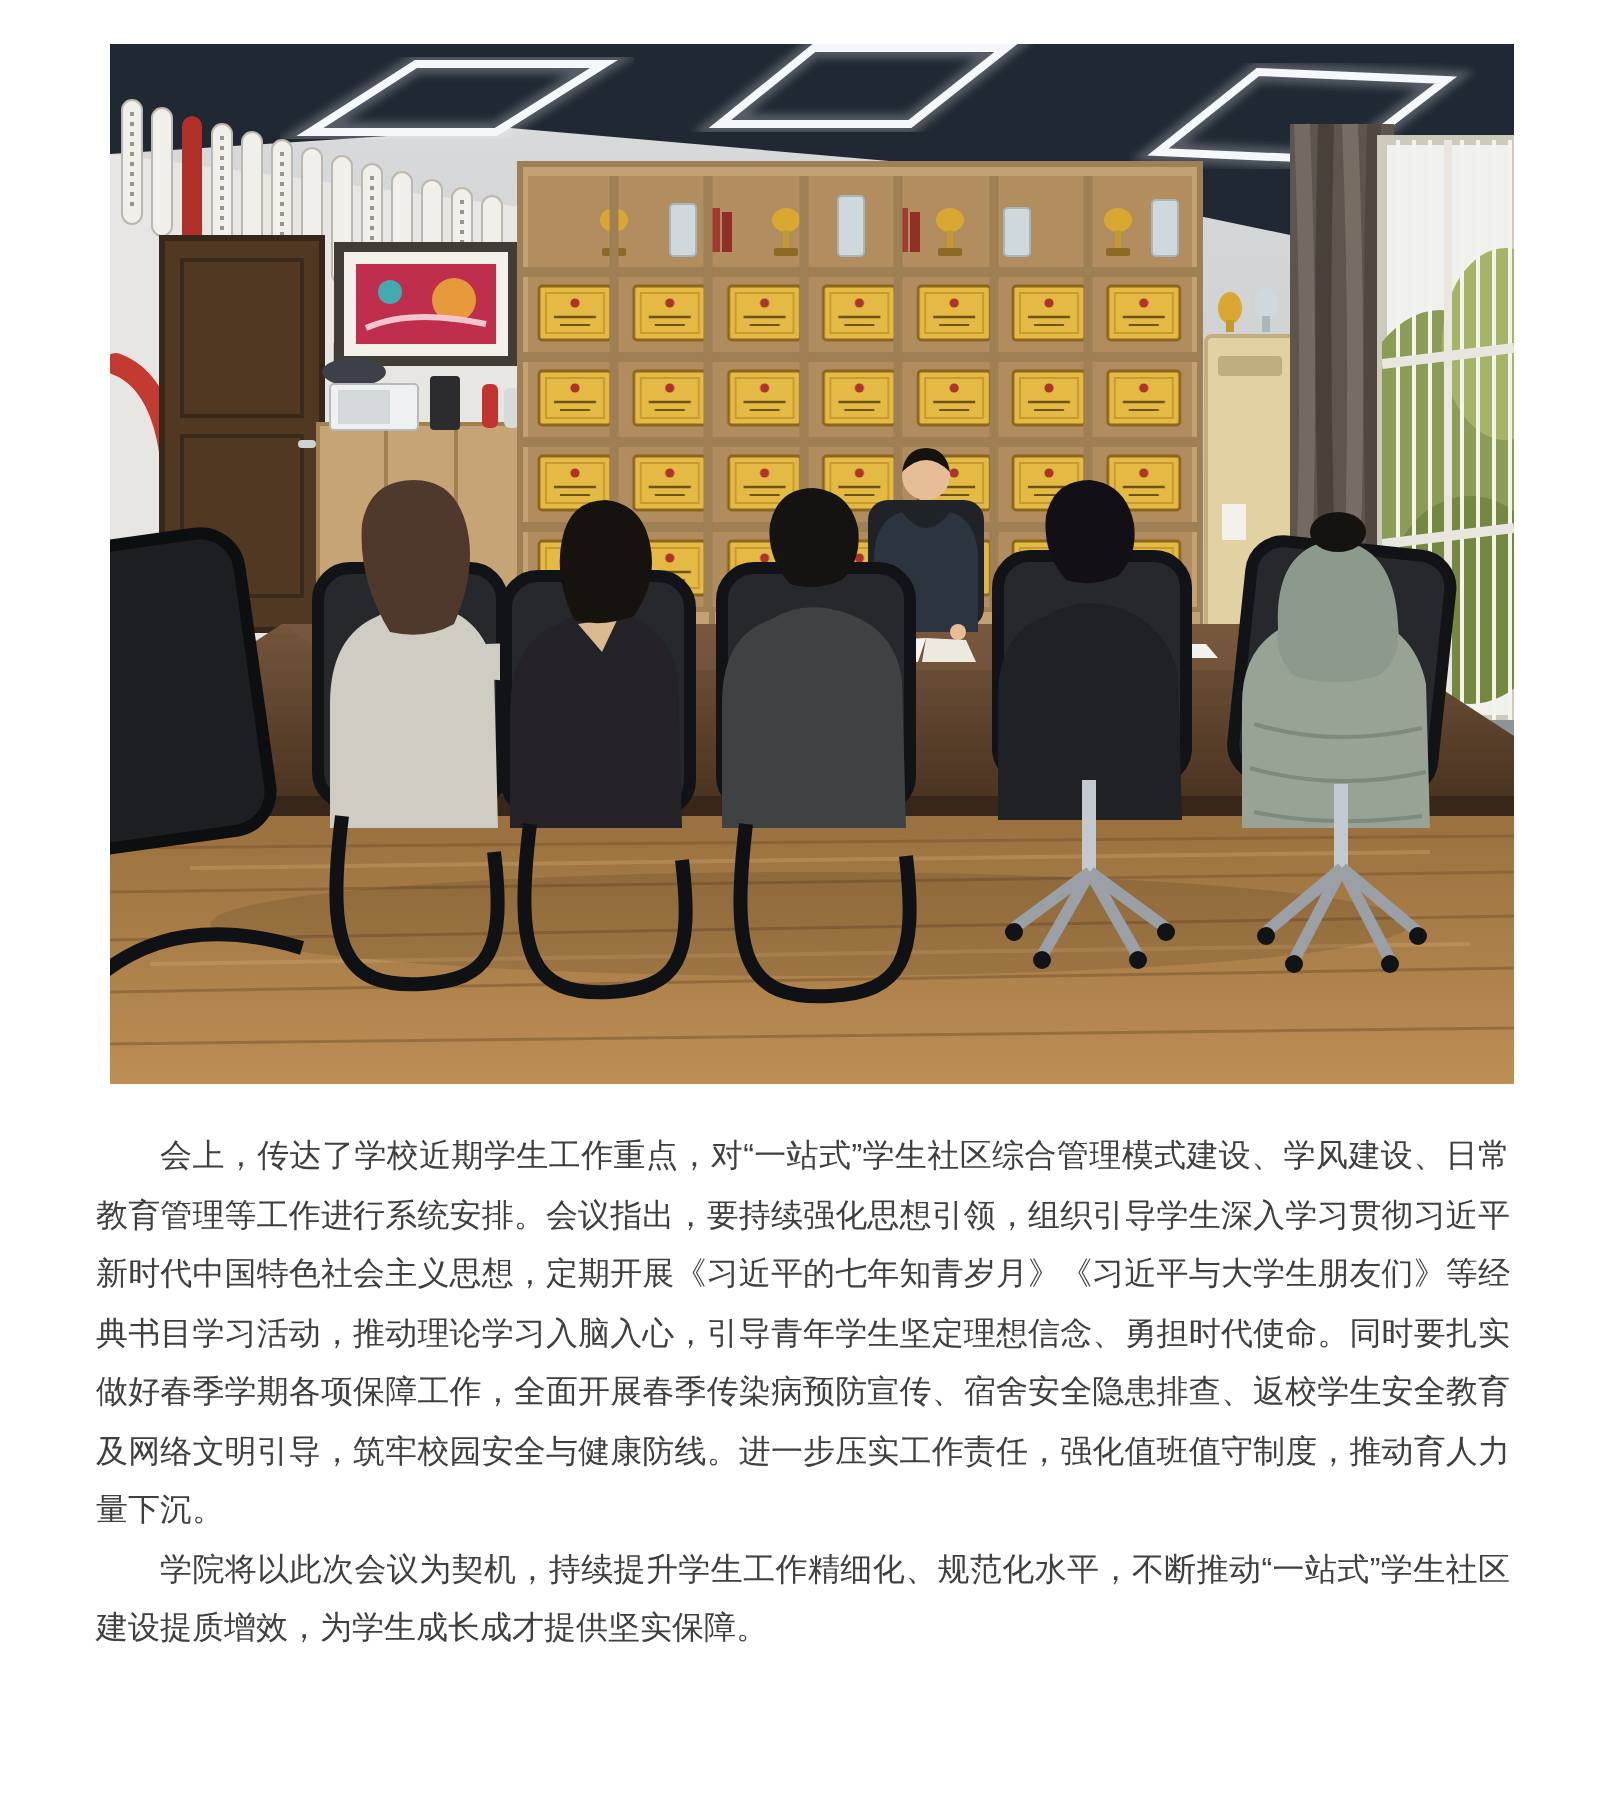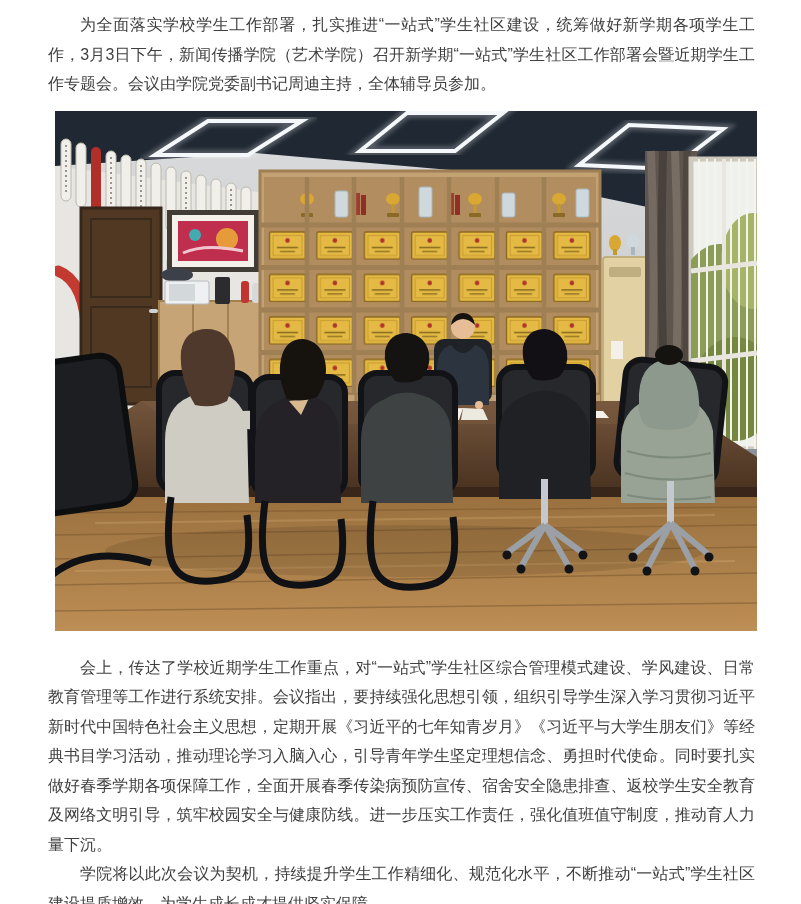--- a/index.html
+++ b/index.html
@@ -24,21 +24,20 @@
     overflow:hidden;
     background:#c9c9c9;
   }
   .photo-wrap svg{display:block;}
 </style>
 </head>
 <body>
 
 <div class="article">
 
-  <p>为全面落实学校学生工作部署，扎实推进“一站式”学生社区建设，统筹做好新学期各项学生工作，3月3日下午，新闻传播学院（艺术学院）召开新学期“一站式”学生社区工作部署会暨近期学生工作专题会。会议由学院党委副书记周迪主持，全体辅导员参加。</p>
 
   <div class="photo-wrap">
     <svg viewBox="0 0 702 520" width="702" height="520" xmlns="http://www.w3.org/2000/svg">
       <defs>
         <linearGradient id="wallG" x1="0" y1="0" x2="0" y2="1">
           <stop offset="0" stop-color="#d8dadb"></stop>
             <stop offset="1" stop-color="#bfc1c2"></stop>
         </linearGradient>
         <linearGradient id="floorG" x1="0" y1="0" x2="0" y2="1">
           <stop offset="0" stop-color="#99703e"></stop>

